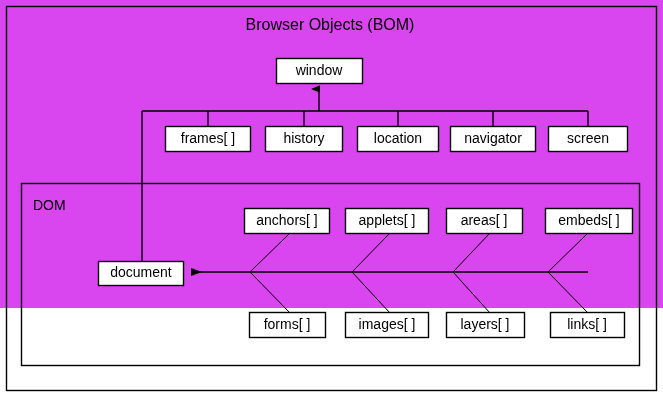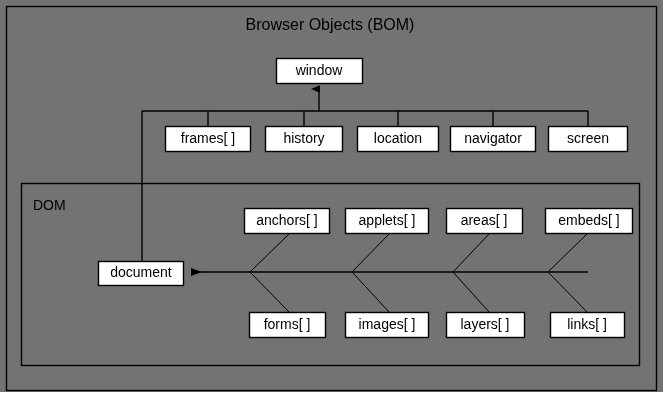--- a/index.html
+++ b/index.html
@@ -9,22 +9,22 @@
   }
   body {
     width: 663px;
     height: 400px;
     font-family: "Liberation Sans", sans-serif;
     overflow: hidden;
   }
   #diagram-root {
     position: relative;
     width: 663px;
-    height: 392px;
-    background: #737373;
+    height: 308px;
+    background: #d946ef;
   }
   svg.diagram {
     display: block;
     width: 663px;
     height: 400px;
   }
   .node-rect {
     fill: #ffffff;
     stroke: #000000;
     stroke-width: 1.4;

